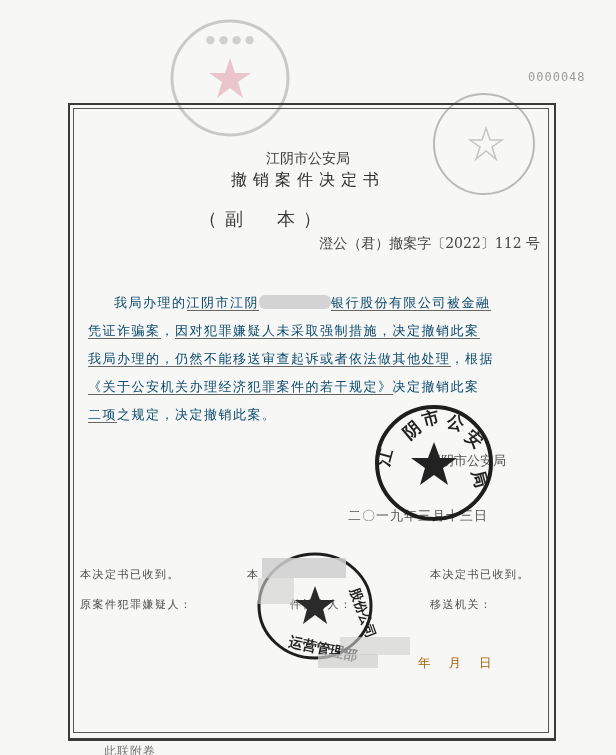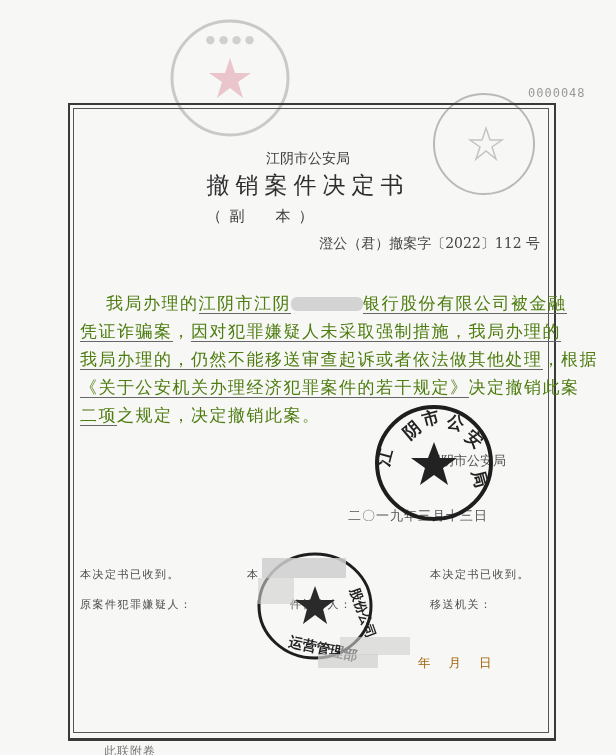--- a/index.html
+++ b/index.html
@@ -3,31 +3,31 @@
 <meta charset="utf-8">
 <style>
   html, body { margin: 0; padding: 0; }
   body {
     width: 616px; height: 755px; overflow: hidden; position: relative;
     background: #f7f7f6;
     font-family: "DejaVu Serif", "Liberation Serif", serif;
     color: #4a4a4a;
   }
   .abs { position: absolute; }
-  .serial { left: 528px; top: 70px; font-family: "DejaVu Sans Mono", monospace; font-size: 12px; color: #9a9a9a; letter-spacing: 1px; margin-top: 16px; }
+  .serial { left: 528px; top: 70px; font-family: "DejaVu Sans Mono", monospace; font-size: 12px; color: #9a9a9a; letter-spacing: 1px; }
 
   .frame-outer { left: 68px; top: 103px; width: 484px; height: 633px; border: 2px solid #3a3a3a; border-bottom-width: 3px; }
   .frame-inner { left: 73px; top: 108px; width: 474px; height: 623px; border: 1px solid #555; }
 
   .agency { left: 0; width: 616px; top: 150px; text-align: center; font-family: "DejaVu Sans", sans-serif; font-size: 14px; color: #3c3c3c; }
-  .title { left: 0; width: 616px; top: 170px; text-align: center; font-family: "DejaVu Sans", sans-serif; font-size: 23px; letter-spacing: 6px; color: #2e2e2e; }
-  .copy { left: 0; width: 528px; top: 207px; text-align: center; font-size: 15px; letter-spacing: 8px; color: #3a3a3a; }
+  .title { left: 0; width: 616px; top: 170px; text-align: center; font-family: "DejaVu Sans", sans-serif; font-size: 16px; letter-spacing: 6px; color: #2e2e2e; }
+  .copy { left: 0; width: 528px; top: 207px; text-align: center; font-size: 18px; letter-spacing: 8px; color: #3a3a3a; }
   .docno { right: 76px; top: 235px; font-size: 14px; color: #444; }
 
-  .para { left: 80px; width: 462px; font-size: 17px; line-height: 28px; letter-spacing: 1.5px; color: #4d7c0f; white-space: nowrap; }
+  .para { left: 88px; width: 462px; font-size: 13px; line-height: 28px; letter-spacing: 1.5px; color: #0c4a6e; white-space: nowrap; }
   .u { border-bottom: 1px solid #666; }
   .redact { display: inline-block; width: 72px; height: 14px; background: #d3d3d3; border-radius: 6px; vertical-align: -2px; }
 
   .sign-agency { left: 428px; top: 452px; font-family: "DejaVu Sans", sans-serif; font-size: 13px; color: #555; }
   .sign-date { left: 348px; top: 475px; font-family: "DejaVu Sans", sans-serif; font-size: 13px; color: #555; letter-spacing: 1px; margin-top: 32px; }
 
   .recv { font-size: 11px; letter-spacing: 1.5px; color: #4c4c4c; }
   .ymd { left: 418px; top: 655px; font-size: 12.5px; color: #a16207; word-spacing: 14px; }
   .footer-note { left: 104px; top: 743px; font-size: 12px; color: #777; letter-spacing: 1px; }
 
@@ -54,21 +54,21 @@
 
 <div class="abs agency">江阴市公安局</div>
 <div class="abs title">撤销案件决定书</div>
 <div class="abs copy">（副　本）</div>
 <div class="abs docno">澄公（君）撤案字〔2022〕112 号</div>
 
 <div class="abs para" style="top:289px;">
   <span style="padding-left:26px">我局办理的</span><span class="u">江阴市江阴</span><span class="redact"></span><span class="u">银行股份有限公司被金融</span>
 </div>
 <div class="abs para" style="top:317px;">
-  <span class="u">凭证诈骗案</span><span>，</span><span class="u">因对犯罪嫌疑人未采取强制措施，我局办理的</span>
+  <span class="u">凭证诈骗案</span><span>，</span><span class="u">因对犯罪嫌疑人未采取强制措施，决定撤销此案</span>
 </div>
 <div class="abs para" style="top:345px;">
   <span class="u">我局办理的，仍然不能移送审查起诉或者依法做其他处理</span><span>，根据</span>
 </div>
 <div class="abs para" style="top:373px;">
   <span class="u">《关于公安机关办理经济犯罪案件的若干规定》</span><span>决定撤销此案</span>
 </div>
 <div class="abs para" style="top:401px;">
   <span class="u">二项</span><span>之规定，决定撤销此案。</span>
 </div>

